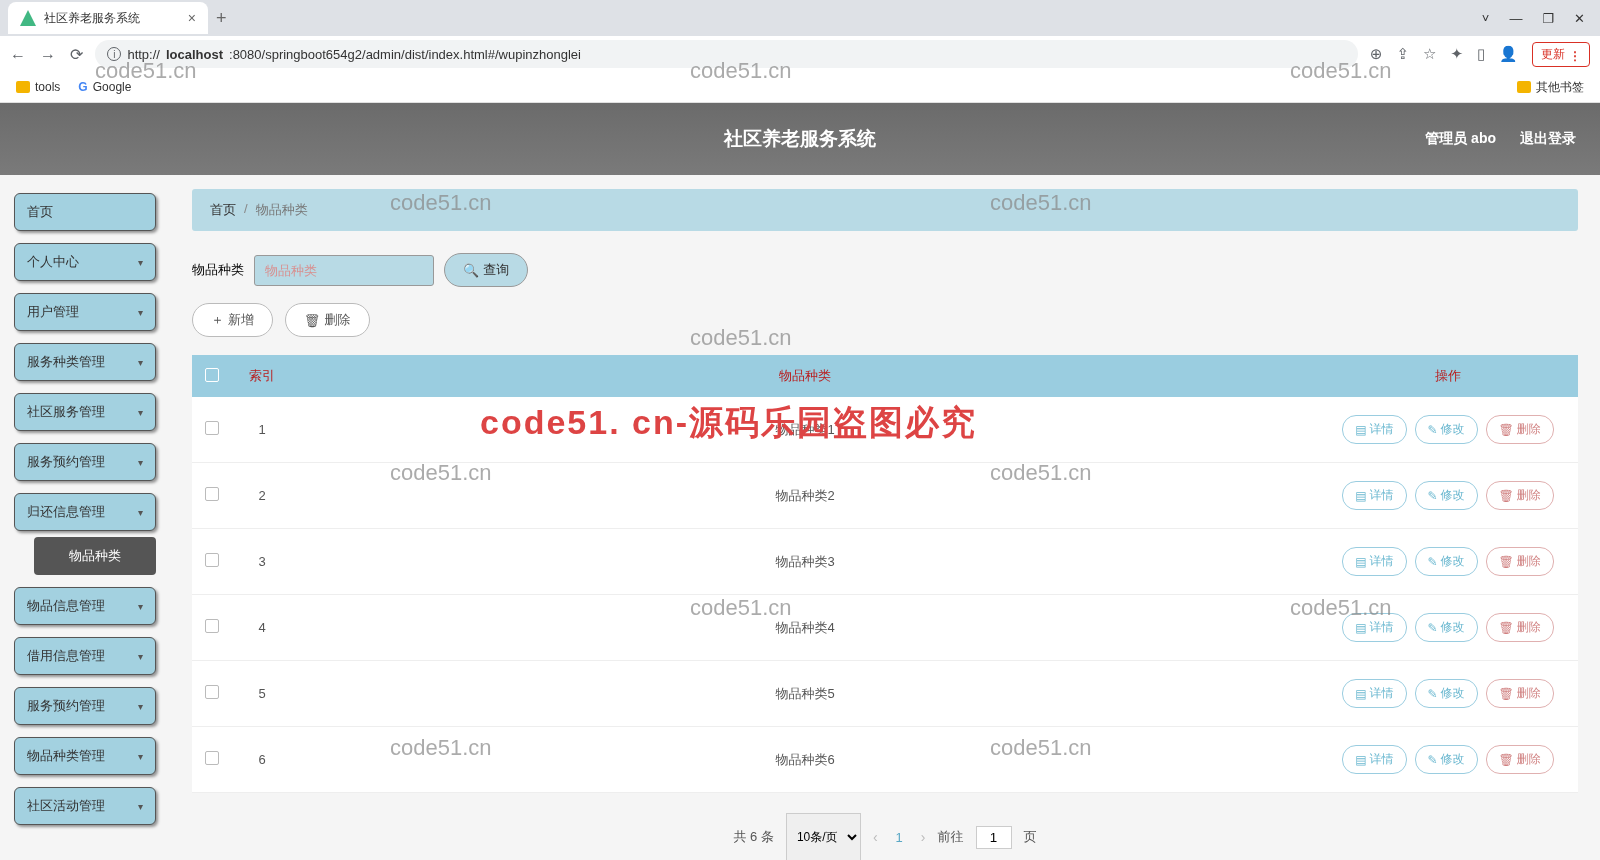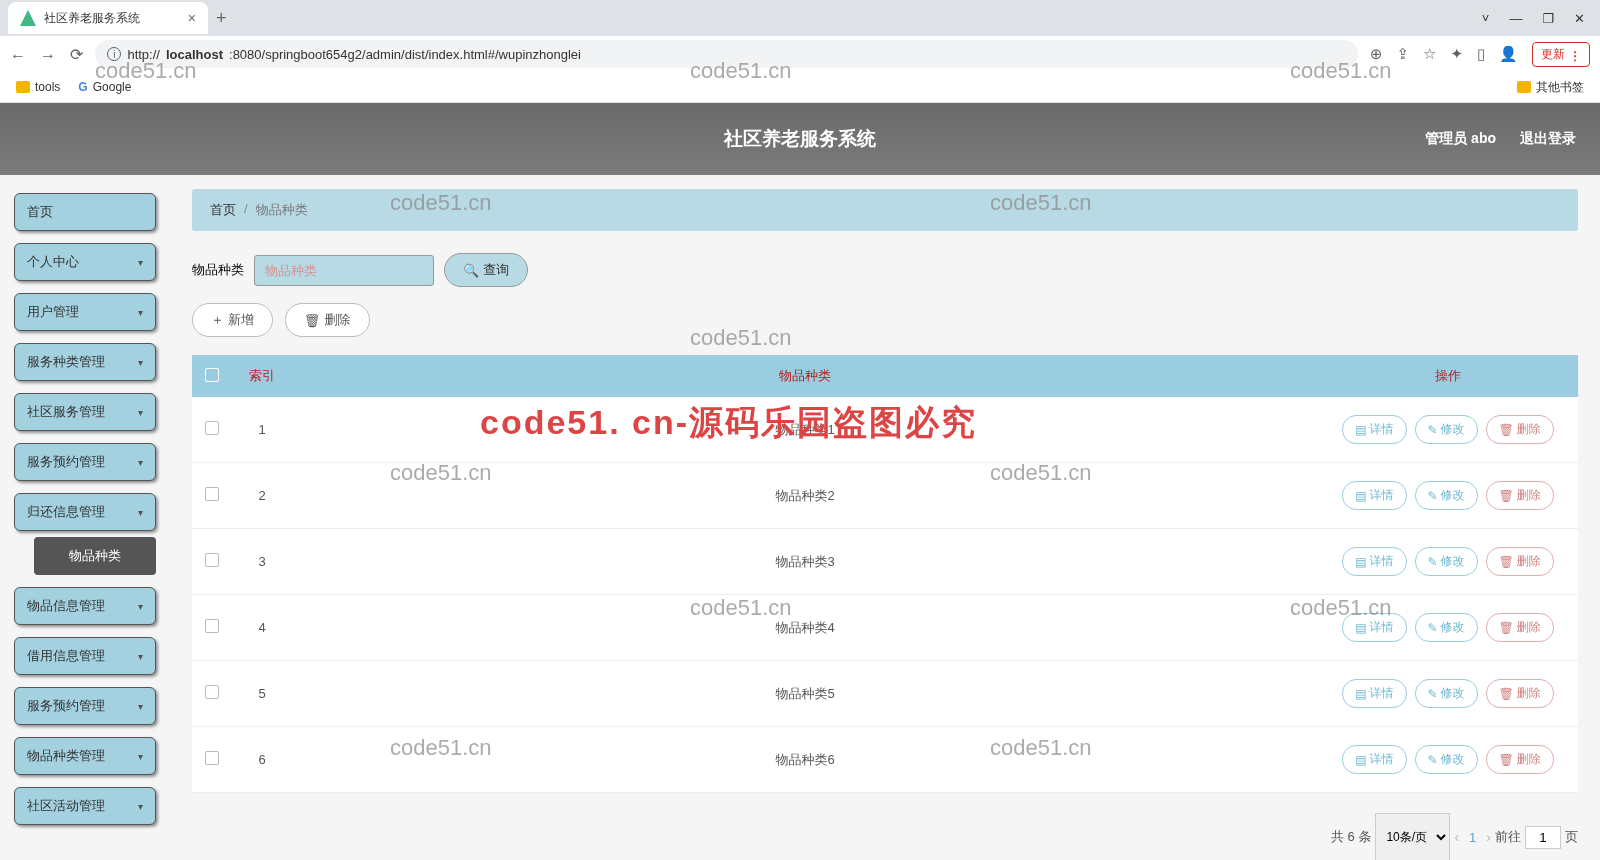--- a/index.html
+++ b/index.html
@@ -42,21 +42,21 @@
 .btn-query{background:#b8dae5;border:1px solid #999;color:#333}
 .btn-outline{border:1px solid #bbb;color:#555}
 .action-row{display:flex;gap:12px;margin-bottom:18px}
 .table{width:100%;border-collapse:collapse;background:#fff}
 .table th{background:#9acde0;padding:12px 8px;font-size:13px;color:#b91c1c;font-weight:normal;text-align:center}
 .table td{padding:18px 8px;font-size:13px;color:#555;text-align:center;border-bottom:1px solid #eee}
 .chk{width:14px;height:14px;border:1px solid #bbb;display:inline-block;border-radius:2px;cursor:pointer}
 .row-actions{display:flex;gap:8px;justify-content:center}
 .sm-btn{border:1px solid #9acde0;color:#6bb8d0;border-radius:14px;padding:5px 12px;font-size:12px;cursor:pointer;display:flex;align-items:center;gap:3px}
 .sm-btn.del{border-color:#e0b0b0;color:#d08080}
-.pager{display:flex;align-items:center;justify-content:flex-end;gap:4px;margin-top:20px;font-size:13px;color:#555}
+.pager{display:flex;align-items:center;justify-content:center;gap:12px;margin-top:20px;font-size:13px;color:#555}
 .pager select{border:1px solid #ccc;padding:15px 6px;font-size:12px}
 .pager .pg-num{color:#5aa8c5;padding:0 6px}
 .pager .arrow{color:#bbb;cursor:pointer;font-size:14px}
 .pager input{width:36px;border:1px solid #ccc;padding:3px;text-align:center}
 .wm{position:absolute;color:#888;font-size:22px;pointer-events:none;opacity:0.7}
 .wm-big{position:absolute;color:#d44;font-size:34px;font-weight:bold;pointer-events:none;left:480px;top:400px;letter-spacing:2px}
 </style>
 </head>
 <body>
 

